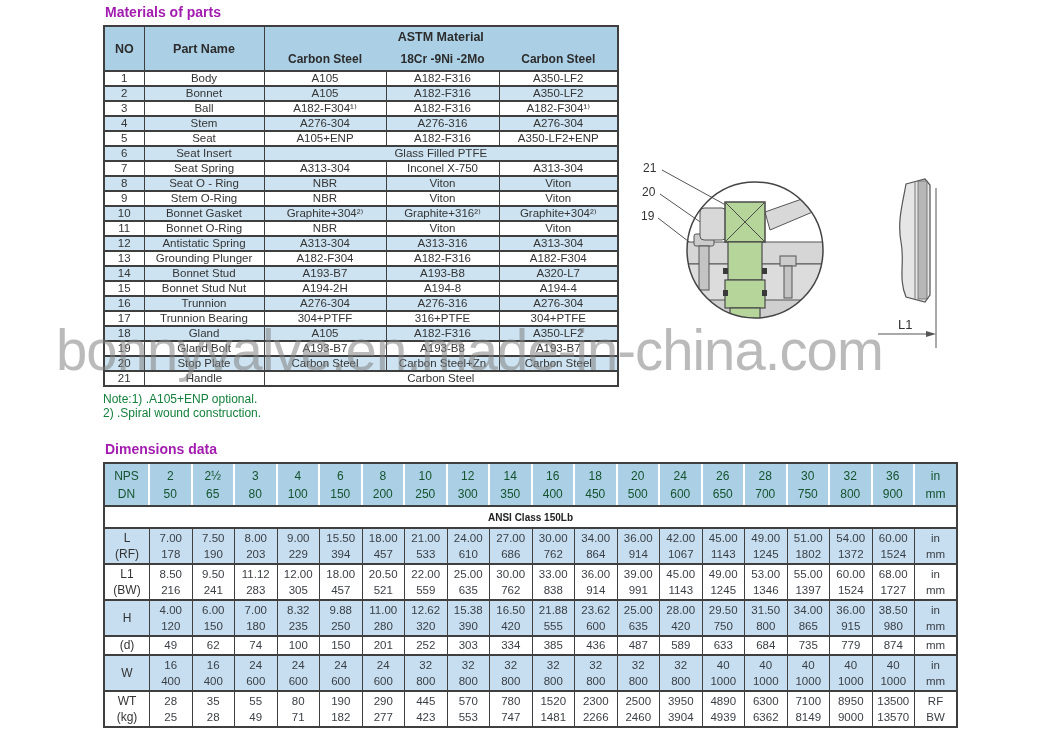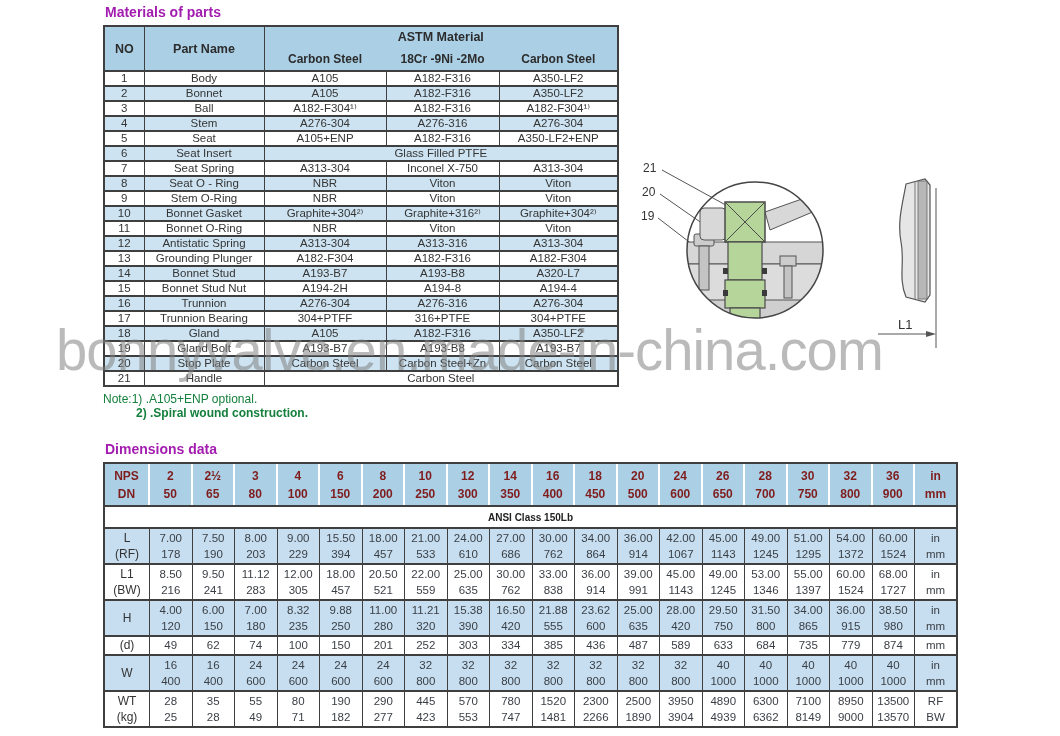--- a/index.html
+++ b/index.html
@@ -20,34 +20,34 @@
   .mat-table col.w-v3{width:119px}
   .mat-table th,.mat-table td{border:1px solid #3f3f3f;padding:0;text-align:center;}
   .mat-table thead th{background:#abd0e6;font-weight:bold;color:#2c2c2c;}
   .mat-astm{font-size:12.5px;height:20px;border-bottom-color:#abd0e6 !important;}
   .mat-corner{font-size:12.5px;}
   .mat-sub th{font-size:12px;height:22px;border-left-color:#abd0e6 !important;border-right-color:#abd0e6 !important;border-top-color:#abd0e6 !important;}
   .mat-table tbody tr{border-top:2px solid #3f3f3f;}
   .mat-table tbody td{font-size:11.5px;height:13px;line-height:13px;color:#353535;white-space:nowrap;}
   .mat-table tbody tr.blue{background:#cde3f1;}
   #mat-notes{margin-top:5px;font-size:12px;color:#15803d;line-height:14px;}
-  #mat-notes .note2{margin-left:33px;font-weight:bold;}
+  #mat-notes .note2{}
 
   
   #diagram{position:absolute;left:630px;top:150px;width:336px;height:212px;}
 
   
   #dimensions-section{position:absolute;left:103px;top:441px;width:900px;}
   #dim-grid{
     display:grid;grid-template-columns:45px repeat(18,42.5px) 41px;
     border:2px solid #3f3f3f;background:#fff;width:851px;
   }
   #dim-grid>div{box-sizing:border-box;}
-  .dh{background:#abd0e6;border-right:2px solid #fff;text-align:center;font-weight:bold;
-      font-size:12px;color:#7f1d1d;padding:3px 0 2px;}
+  .dh{background:#abd0e6;border-right:2px solid #fff;text-align:center;font-weight:normal;
+      font-size:12px;color:#14532d;padding:3px 0 2px;}
   .dh div{line-height:18px;}
   .dh-end{border-right:none !important;}
   .dans{grid-column:1/-1;text-align:center;font-weight:bold;font-size:10px;color:#222;
         padding:5px 0 4px;background:#fff;border-top:2px solid #3f3f3f;}
   .dcell{border-right:1px solid #3f3f3f;border-top:2px solid #3f3f3f;text-align:center;
          font-size:11.5px;color:#3a3f45;padding:1px 0;display:flex;flex-direction:column;justify-content:space-around;}
   .dcell div{line-height:16px;white-space:nowrap;}
   .dcell.single div{line-height:15px;}
   .dlabel{font-size:12px;color:#333;}
   .bluerow{background:#c6def0;}
@@ -437,21 +437,21 @@
       <div class="dcell bluerow">
         <div>45.00</div>
         <div>1143</div>
       </div>
       <div class="dcell bluerow">
         <div>49.00</div>
         <div>1245</div>
       </div>
       <div class="dcell bluerow">
         <div>51.00</div>
-        <div>1295</div>
+        <div>1802</div>
       </div>
       <div class="dcell bluerow">
         <div>54.00</div>
         <div>1372</div>
       </div>
       <div class="dcell bluerow">
         <div>60.00</div>
         <div>1524</div>
       </div>
       <div class="dcell dunit dh-end bluerow">
@@ -559,21 +559,21 @@
       </div>
       <div class="dcell bluerow">
         <div>9.88</div>
         <div>250</div>
       </div>
       <div class="dcell bluerow">
         <div>11.00</div>
         <div>280</div>
       </div>
       <div class="dcell bluerow">
-        <div>11.21</div>
+        <div>12.62</div>
         <div>320</div>
       </div>
       <div class="dcell bluerow">
         <div>15.38</div>
         <div>390</div>
       </div>
       <div class="dcell bluerow">
         <div>16.50</div>
         <div>420</div>
       </div>
@@ -799,21 +799,21 @@
       <div class="dcell">
         <div>1520</div>
         <div>1481</div>
       </div>
       <div class="dcell">
         <div>2300</div>
         <div>2266</div>
       </div>
       <div class="dcell">
         <div>2500</div>
-        <div>1890</div>
+        <div>2460</div>
       </div>
       <div class="dcell">
         <div>3950</div>
         <div>3904</div>
       </div>
       <div class="dcell">
         <div>4890</div>
         <div>4939</div>
       </div>
       <div class="dcell">

